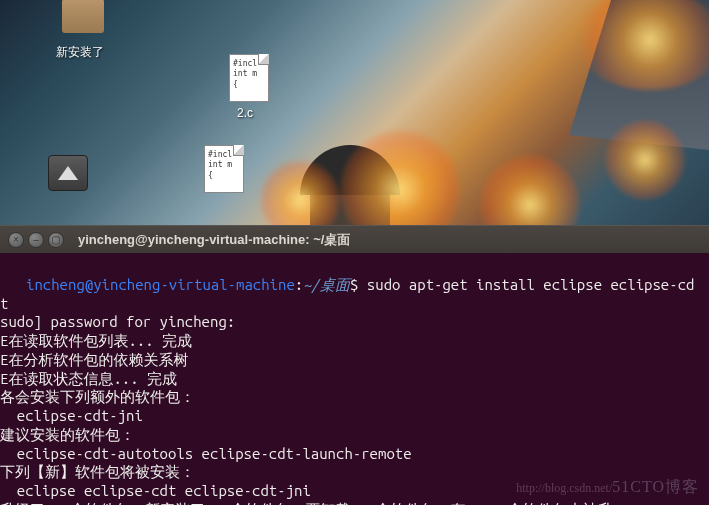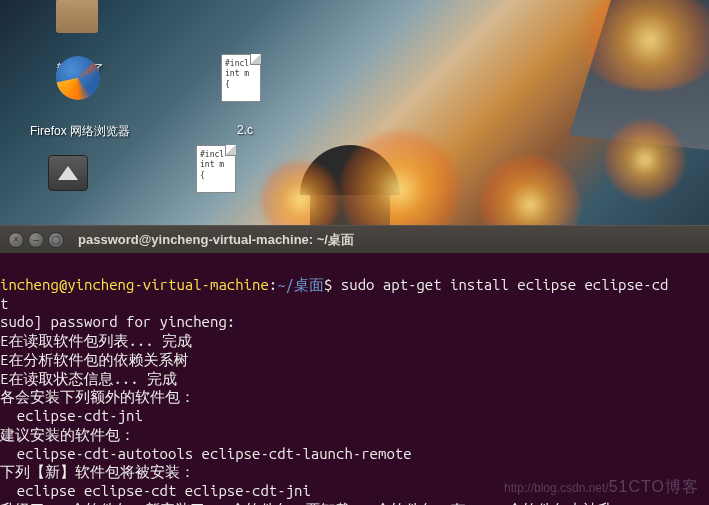--- a/index.html
+++ b/index.html
@@ -60,24 +60,24 @@
   .desktop-icon {
     position: absolute;
     width: 100px;
     text-align: center;
     color: #fff;
     font-size: 12px;
     cursor: pointer;
   }
   .desktop-icon .icon-box {
     width: 48px; height: 48px;
-    margin: 0 auto 21px;
-    display: flex;
-    align-items: center;
-    justify-content: flex-start;
+    margin: 0 auto 4px;
+    display: flex;
+    align-items: center;
+    justify-content: flex-end;
   }
   .folder-icon {
     width: 42px; height: 34px;
     background: linear-gradient(#b8956a, #9a7a52);
     border-radius: 3px;
     position: relative;
   }
   .folder-icon::before {
     content: '';
     position: absolute;
@@ -179,27 +179,27 @@
     padding: 4px 0 4px 0;
     font-family: 'Ubuntu Mono', 'DejaVu Sans Mono', monospace;
     font-size: 15px;
     line-height: 1.25;
     color: #eeeeec;
     white-space: pre;
     overflow: hidden;
     position: relative;
   }
   .terminal .line { display: block; }
-  .prompt-user { color: #fde047; }
-  .prompt-path { color: #6a9fd4; }
+  .prompt-user { color: #3b82f6; padding-left: 26px; }
+  .prompt-path { color: #6a9fd4; font-style: italic; }
   .watermark {
     position: absolute;
     right: 10px;
     bottom: 8px;
-    font-family: Liberation Sans, sans-serif;
+    font-family: Liberation Serif, serif;
     font-size: 16px;
     color: rgba(120,100,130,0.6);
     letter-spacing: 1px;
   }
   .watermark .sub { font-size: 12px; color: rgba(150,120,150,0.45); letter-spacing: 0; }
 </style>
 </head>
 <body>
 
 <div class="desktop">
@@ -211,26 +211,20 @@
   <div class="glow g4"></div>
   <div class="glow g5"></div>
 
   <div class="desktop-icon di1">
     <div class="icon-box">
         <div class="folder-icon"></div>
       </div>
     <div class="icon-label">新安装了</div>
   </div>
 
-  <div class="desktop-icon di2">
-    <div class="icon-box">
-        <div class="firefox-icon"></div>
-      </div>
-    <div class="icon-label">Firefox 网络浏览器</div>
-  </div>
 
   <div class="desktop-icon di3">
     <div class="icon-box">
         <div class="textfile-icon">#incl
 int m
 {</div>
       </div>
     <div class="icon-label">2.c</div>
   </div>
 
@@ -242,19 +236,19 @@
       </div>
   </div>
 
   <div class="launcher-tray"></div>
 </div>
 
 <div class="term-titlebar">
   <div class="win-btn">×</div>
   <div class="win-btn">–</div>
   <div class="win-btn">▢</div>
-  <div class="term-title">password@yincheng-virtual-machine: ~/桌面</div>
+  <div class="term-title">yincheng@yincheng-virtual-machine: ~/桌面</div>
 </div>
 
 <div class="terminal">
 <span class="line"><span class="prompt-user">incheng@yincheng-virtual-machine</span>:<span class="prompt-path">~/桌面</span>$ <span>sudo apt-get install eclipse eclipse-cd</span></span><span class="line">t</span><span class="line">sudo] password for yincheng:</span><span class="line">E在读取软件包列表... 完成</span><span class="line">E在分析软件包的依赖关系树</span><span class="line">E在读取状态信息... 完成</span><span class="line">各会安装下列额外的软件包：</span><span class="line">  eclipse-cdt-jni</span><span class="line">建议安装的软件包：</span><span class="line">  eclipse-cdt-autotools eclipse-cdt-launch-remote</span><span class="line">下列【新】软件包将被安装：</span><span class="line">  eclipse eclipse-cdt eclipse-cdt-jni</span><span class="line">升级了 0 个软件包，新安装了 3 个软件包，要卸载 0 个软件包，有 206 个软件包未被升</span>
   <div class="watermark"><span class="sub">http://blog.csdn.net/</span><span>51CTO博客</span></div>
 </div>
 
 </body></html>

